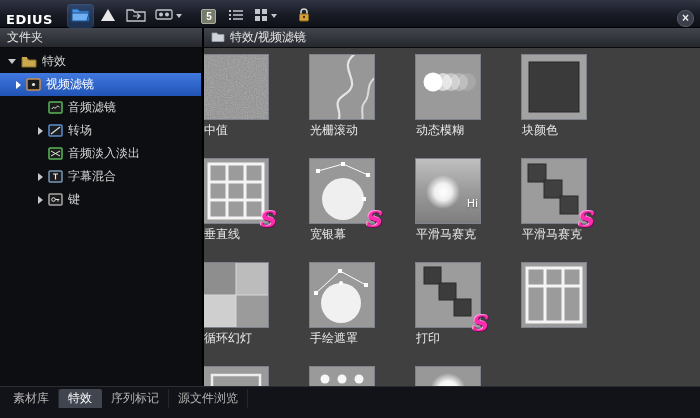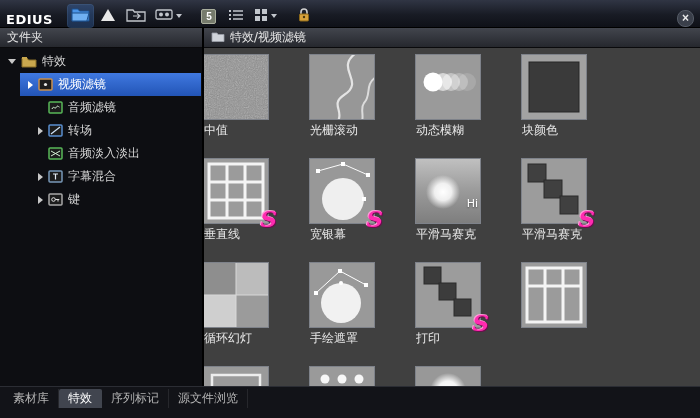--- a/index.html
+++ b/index.html
@@ -28,21 +28,21 @@
   .main{position:absolute;left:204px;top:28px;width:556px;height:358px;background:#404040}
   .phead{height:20px;background:linear-gradient(#42454d,#26282e);border-bottom:1px solid #0a0a0c;
     color:#e6e6e6;font-size:12px;display:flex;align-items:center;padding:0 7px;gap:5px}
   .phead .pclose{margin-left:auto;background:none;border:none;color:#dcdcdc;font-size:12px;
     font-weight:bold;width:15px;height:15px;line-height:13px;text-align:center;padding:0}
 
   
   .tree{position:absolute;top:22px;left:0;right:0}
   .trow{height:23px;display:flex;align-items:center;font-size:12px;color:#d6d6d6;padding-left:8px;gap:5px}
   .trow.child{padding-left:38px}
-  .trow.sel{background:linear-gradient(#4079e0,#2254b6);color:#fff;margin-left:20px;padding-left:8px;margin-right:1px}
+  .trow.sel{background:linear-gradient(#4079e0,#2254b6);color:#fff;padding-left:16px;margin-right:1px}
   .tri{width:0;height:0;border-left:5px solid #c8c8c8;border-top:4px solid transparent;
     border-bottom:4px solid transparent;flex:none}
   .tri.down{border-left:4px solid transparent;border-right:4px solid transparent;
     border-top:5px solid #c8c8c8;border-bottom:none}
   .tri.none{visibility:hidden}
   .trow.sel .tri{border-left-color:#fff}
   .ticon{flex:none;display:flex}
 
   
   .grid{position:absolute;left:0;top:20px;width:496px;height:338px;overflow:hidden;display:grid;

